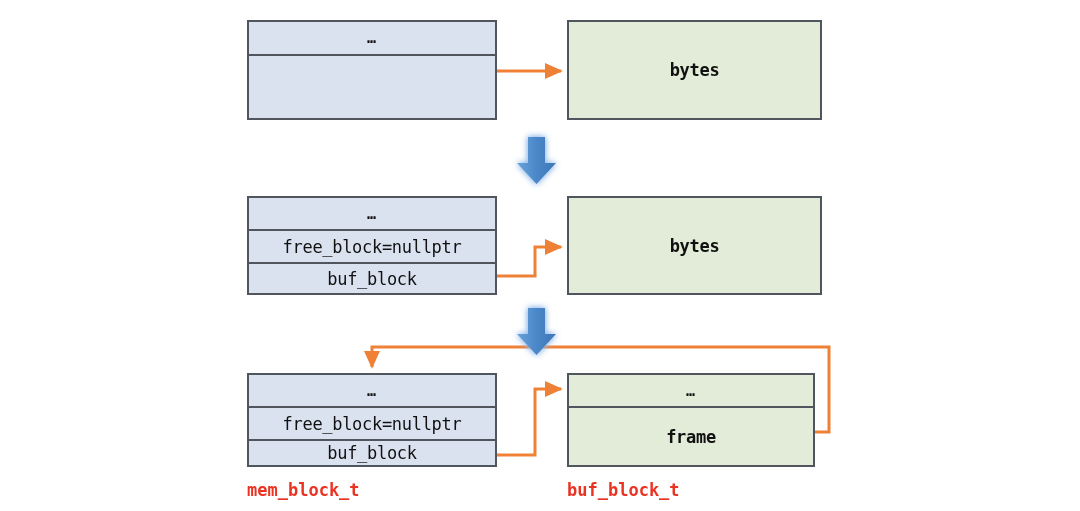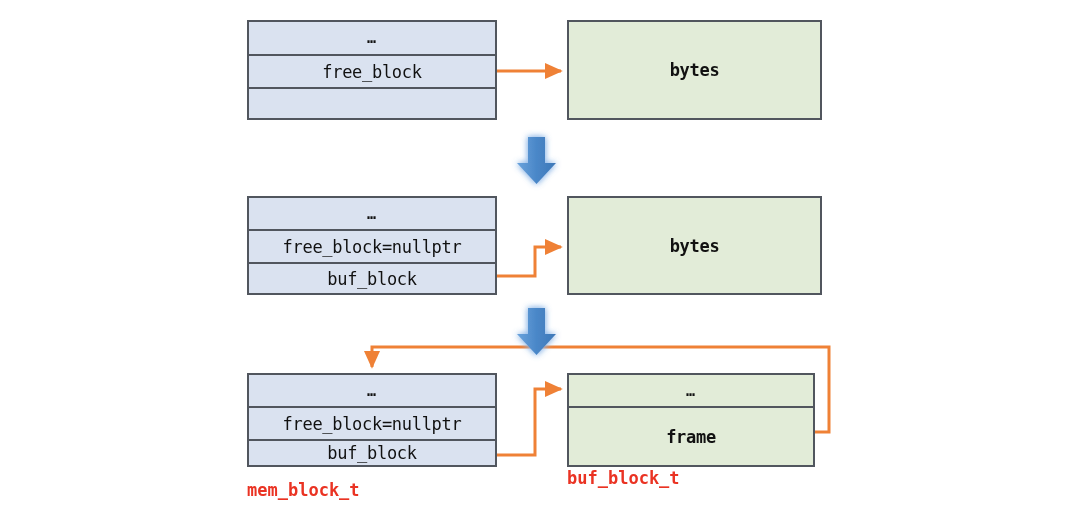--- a/index.html
+++ b/index.html
@@ -66,21 +66,20 @@
     pointer-events: none;
   }
 </style>
 </head>
 <body>
 
 <div id="canvas">
 
   <div class="box blue" style="left:247px; top:20px; width:250px; height:100px;">
     <div class="cell dots sep" style="height:34px;">…</div>
-    <div class="cell sep" style="height:33px;">free_block</div>
   </div>
 
   <div class="box green" style="left:567px; top:20px; width:255px; height:100px;">
     <div class="cell bold" style="flex:1;">bytes</div>
   </div>
 
   <div class="box blue" style="left:247px; top:196px; width:250px; height:99px;">
     <div class="cell dots sep" style="height:33px;">…</div>
     <div class="cell sep" style="height:33px;">free_block=nullptr</div>
     <div class="cell" style="height:29px;">buf_block</div>
@@ -95,21 +94,21 @@
     <div class="cell sep" style="height:33px;">free_block=nullptr</div>
     <div class="cell" style="height:24px;">buf_block</div>
   </div>
 
   <div class="box green" style="left:567px; top:373px; width:248px; height:94px;">
     <div class="cell dots sep" style="height:33px;">…</div>
     <div class="cell bold" style="flex:1;">frame</div>
   </div>
 
   <div class="caption" style="left:247px; top:480px; width:250px;">mem_block_t</div>
-  <div class="caption" style="left:567px; top:468px; width:248px;">buf_block_t</div>
+  <div class="caption" style="left:567px; top:480px; width:248px;">buf_block_t</div>
 
   <svg class="overlay" viewBox="0 0 1080 511" xmlns="http://www.w3.org/2000/svg">
     <defs>
       <marker id="ah-orange" markerWidth="7" markerHeight="7" refX="5.4" refY="3" orient="auto" markerUnits="strokeWidth">
         <path d="M0,0.3 L6,3 L0,5.7 z" fill="#ef8136"></path>
       </marker>
       <filter id="blue-glow" x="-80%" y="-60%" width="260%" height="220%">
         <feGaussianBlur stdDeviation="3.2" result="b"></feGaussianBlur>
         <feFlood flood-color="#8fb8e8" flood-opacity="0.85" result="c"></feFlood>
         <feComposite in="c" in2="b" operator="in" result="g"></feComposite>

